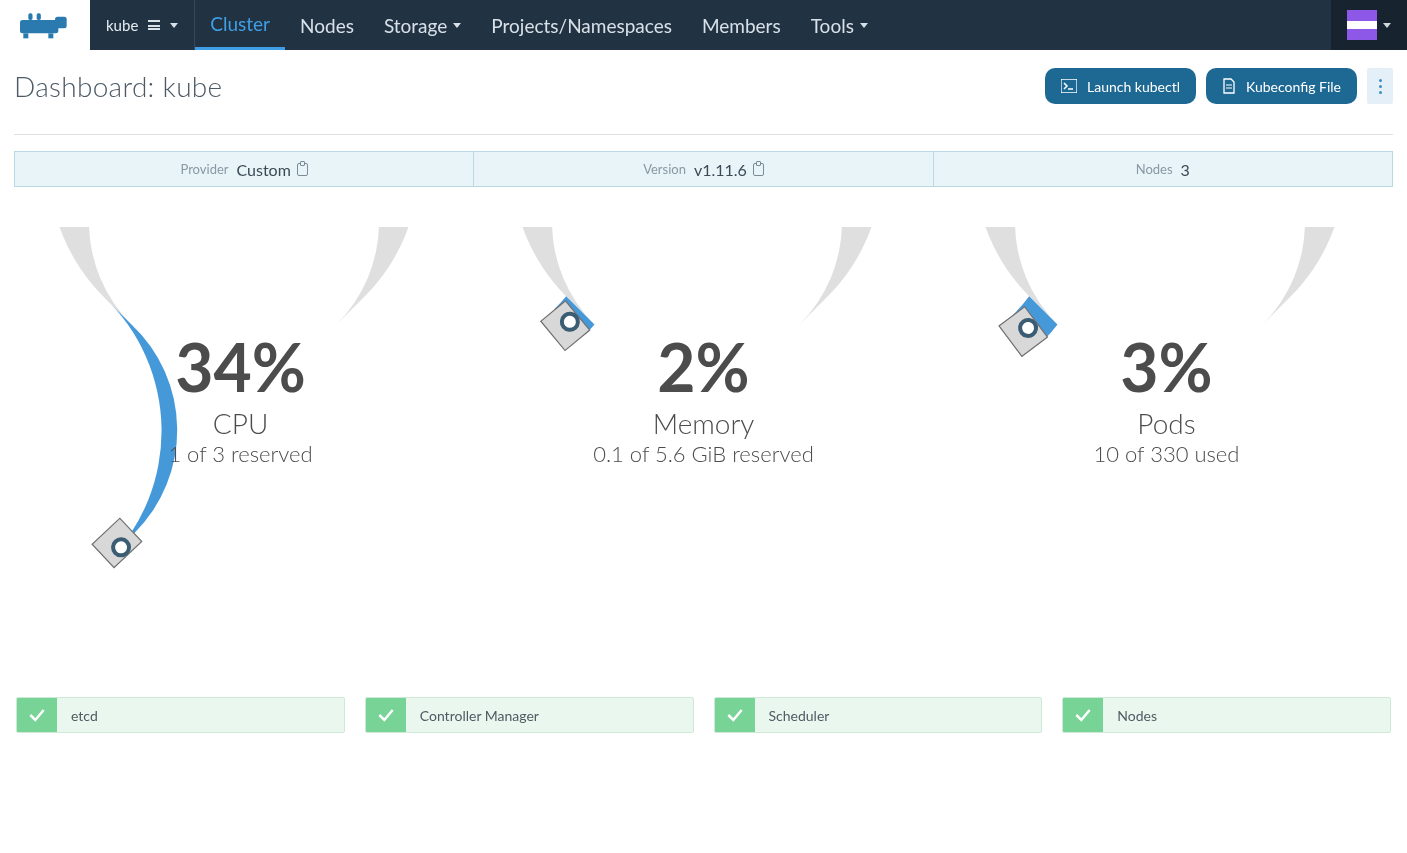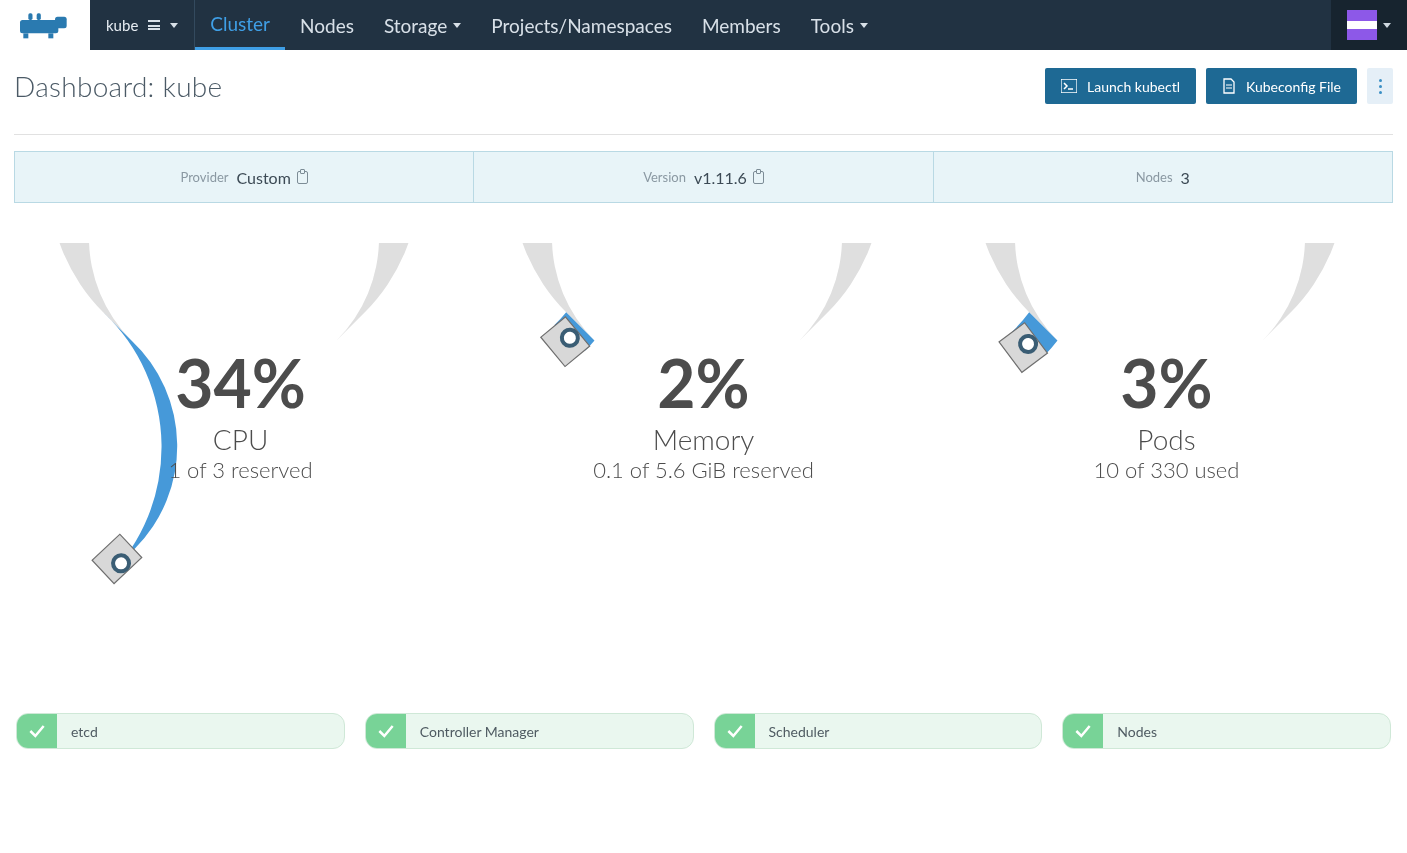--- a/index.html
+++ b/index.html
@@ -95,38 +95,38 @@
   .page-title .thin { color:#4b5a66; }
   .btn {
     display: inline-flex;
     align-items: center;
     background: #1e6994;
     color: #fff;
     padding: 0 16px;
     height: 36px;
     margin-left: 10px;
     font-size: 14px;
-    border-radius: 2px;
+    border-radius: 10px;
     cursor: pointer;
   }
   .btn .icon { margin-right: 10px; display:flex; }
   .btn-more {
     display:inline-flex;align-items:center;justify-content:center;
     width:26px;height:36px;margin-left:10px;
     background:#e5eff7;border-radius:2px;cursor:pointer;color:#3a8ec4;
   }
   .dots-v{display:flex;flex-direction:column;gap:3px;}
   .dots-v i{width:3px;height:3px;border-radius:50%;background:currentColor;}
 
   
   .info-strip{
     margin-top:16px;
     background:#e8f4f8;
     border:1px solid #b9d9e4;
-    height:52px;
+    height:36px;
     display:flex;
   }
   .info-cell{
     flex:1;display:flex;align-items:center;justify-content:center;
     border-right:1px solid #b9d9e4;font-size:14px;color:#5c6a74;
   }
   .info-cell:last-child{border-right:none;}
   .info-cell .label{color:#8a98a2;margin-right:8px;font-size:13px;}
   .info-cell .val{color:#3c4a55;font-size:16px;}
   .clip-icon{display:inline-block;width:11px;height:13px;border:1px solid #7c8c96;border-radius:2px;margin-left:6px;position:relative;}
@@ -136,21 +136,21 @@
   .gauges{display:flex;gap:30px;margin-top:40px;padding:0 10px;}
   .gauge{flex:1;display:flex;flex-direction:column;align-items:flex-start;position:relative;}
   .gauge svg{width:100%;max-width:420px;}
   .gauge-text{position:absolute;top:100px;left:0;right:0;text-align:center;}
   .gauge-text .pct{font-size:66px;font-weight:700;color:#4c4c4c;font-family:"Lato",sans-serif;}
   .gauge-text .name{font-size:28px;color:#4c4c4c;margin-top:0;font-weight:300;}
   .gauge-text .sub{font-size:22px;color:#4c4c4c;font-weight:300;}
 
   
   .status-row{display:flex;gap:20px;margin-top:110px;padding:0 2px;}
-  .pill{flex:1;display:flex;height:36px;border:1px solid #cfe8d7;background:#eaf7ef;align-items:stretch;border-radius:12px;overflow:hidden;}
+  .pill{flex:1;display:flex;height:36px;border:1px solid #cfe8d7;background:#eaf7ef;align-items:stretch;border-radius:2px;overflow:hidden;}
   .pill .chk{width:40px;background:#78d397;display:flex;align-items:center;justify-content:center;color:#fff;}
   .pill .lbl{display:flex;align-items:center;padding-left:14px;color:#4f5b62;font-size:14px;}
   .check-svg{width:20px;height:20px;stroke:#fff;stroke-width:3;fill:none;}
 </style>
 </head>
 <body>
 
 <div class="topbar">
   <div class="logo-box">
     <svg viewBox="0 0 64 36">

